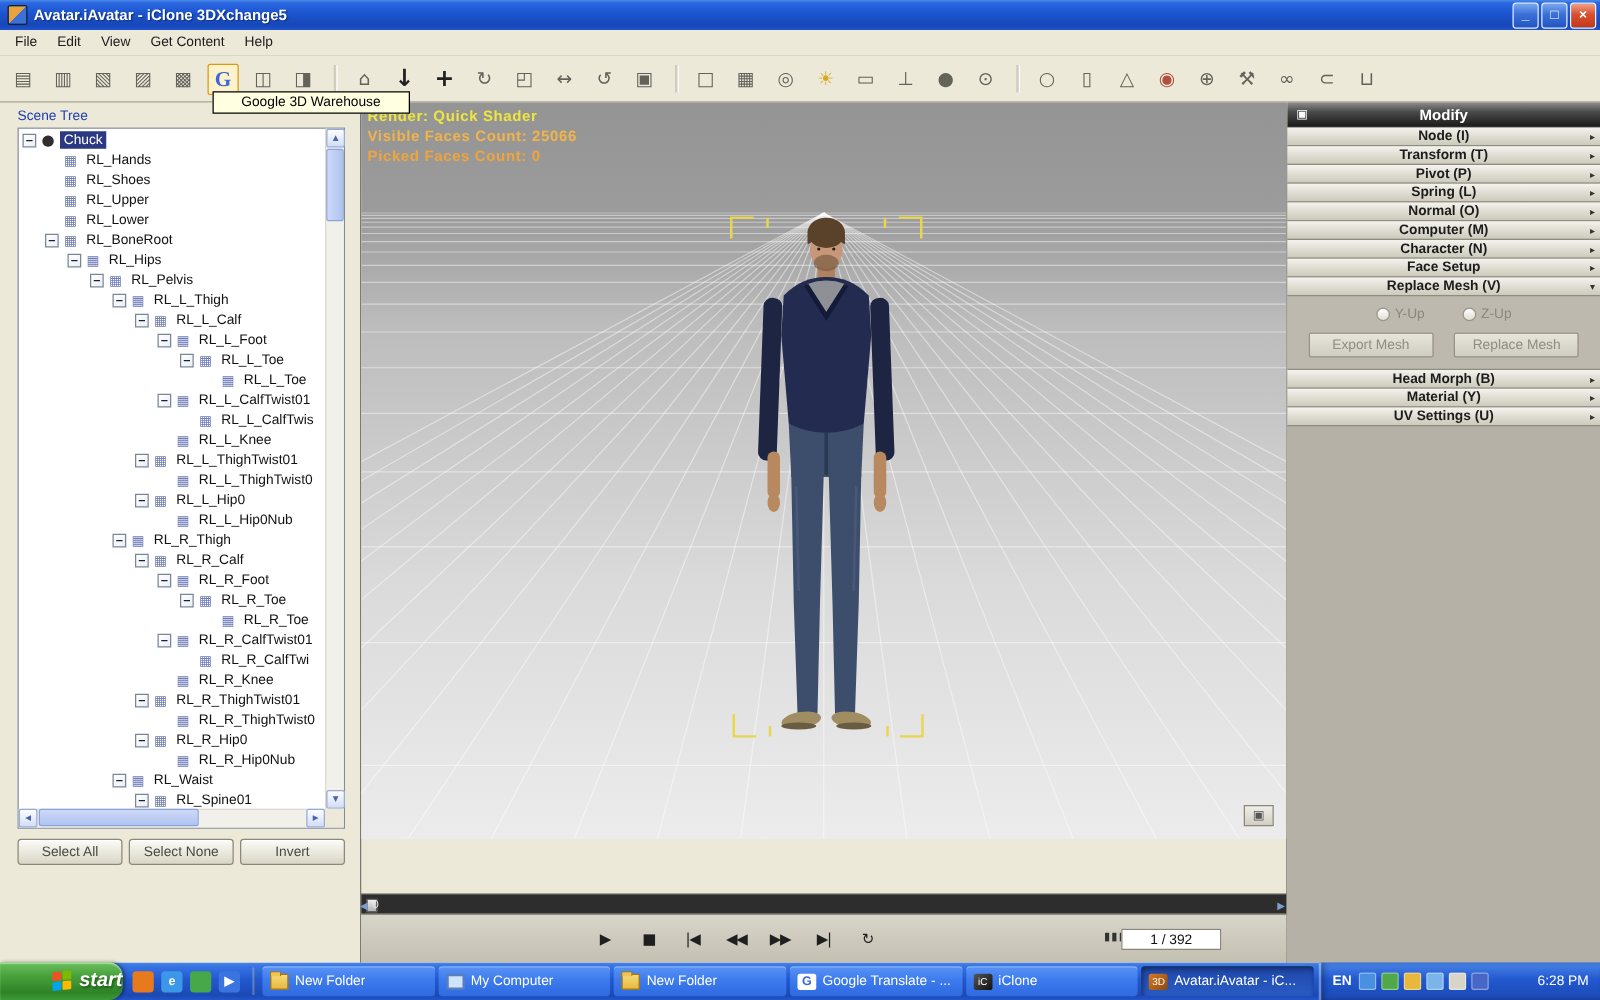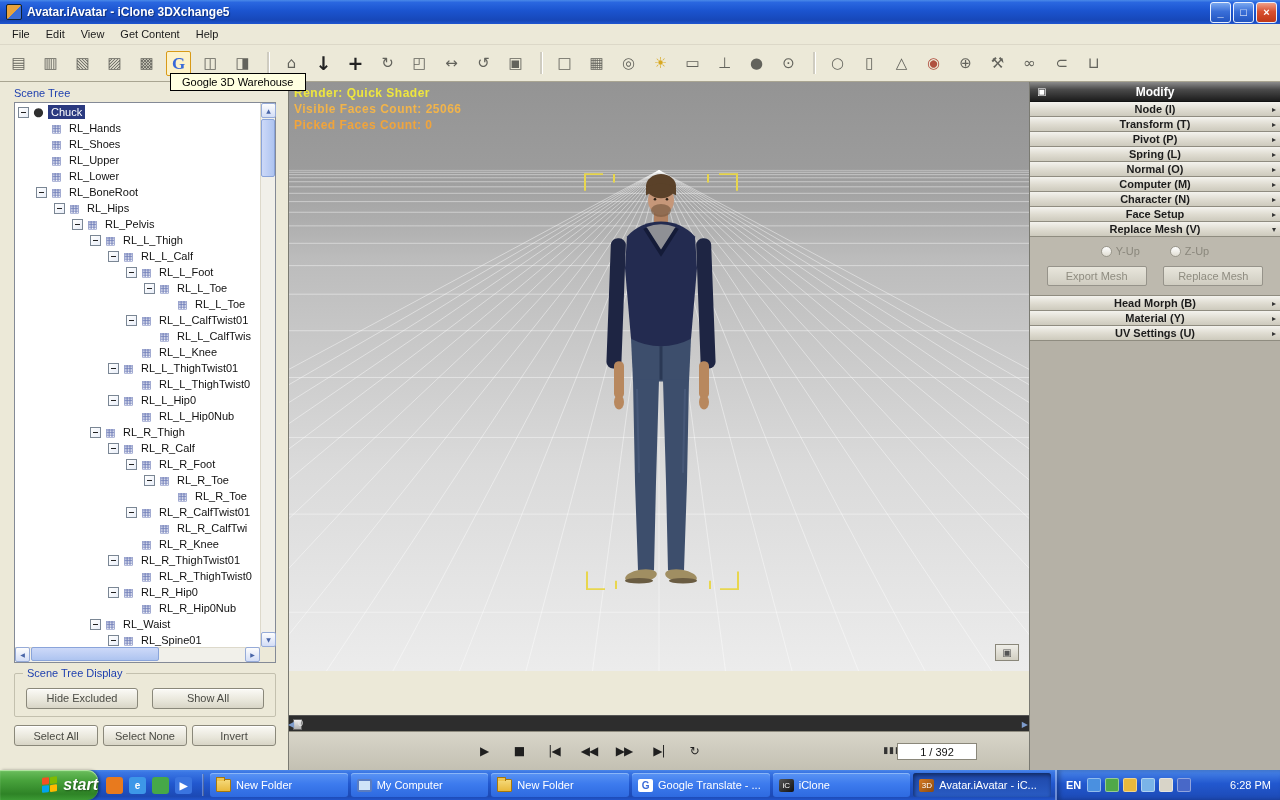--- a/index.html
+++ b/index.html
@@ -21,21 +21,21 @@
   .toolbar{height:37px;display:flex;align-items:center;padding-left:6px;background:#ece9d8;border-bottom:1px solid #a9a592;position:relative;}
   .tb-row{display:flex;align-items:center;}
   .tb-btn{width:25px;height:25px;margin-right:7px;display:flex;align-items:center;justify-content:center;border:1px solid transparent;border-radius:2px;flex:none;}
   .tb-btn.tb-hl{background:#fdf2c9;border:1px solid #d89a18;}
   .tb-glyph{font-family:"DejaVu Sans",sans-serif;font-size:15px;color:#63635c;line-height:1;}
   .tbg-g{color:#3a6ad8;font-weight:bold;font-family:"Liberation Serif",serif;font-size:17px;}
   .tbg-big{font-size:19px;font-weight:bold;color:#222;}
   .tbg-sun{color:#d8a820;}
   .tbg-red{color:#b05040;}
   .tb-sep{width:2px;height:22px;background:#cfccc0;box-shadow:1px 0 0 #fff;margin:0 10px 0 5px;flex:none;}
-  .tooltip{position:absolute;left:170px;top:28px;background:#ffffe1;border:1px solid #000;font-size:11px;padding:2px 11px;white-space:nowrap;z-index:99;color:#000;}
+  .tooltip{position:absolute;left:170px;top:28px;background:#ffffe1;border:1px solid #000;font-size:11px;padding:2px 22px;white-space:nowrap;z-index:99;color:#000;}
 
   
   .main{display:flex;height:688px;}
 
   
   .left-panel{width:288px;background:#ece9d8;flex:none;}
   .scene-tree-label{color:#1e3fae;font-size:11px;padding:5px 0 3px 14px;}
   .tree-wrap{margin-left:14px;width:262px;height:561px;border:1px solid #848a96;background:#fff;position:relative;}
   .tree-scroll{position:absolute;left:0;top:0;right:15px;bottom:15px;overflow:hidden;padding-top:1px;}
   .tree-row{height:16px;display:flex;align-items:center;white-space:nowrap;font-size:11px;color:#111;}
@@ -477,25 +477,20 @@
         <span class="scr-btn scr-up"></span>
         <span class="vthumb"></span>
         <span class="scr-btn scr-down"></span>
       </div>
       <div class="hscroll">
         <span class="scr-btn scr-left"></span>
         <span class="hthumb"></span>
         <span class="scr-btn scr-right"></span>
       </div>
       <div class="scr-corner"></div>
-    </div>
-    <div class="group-box">
-      <div class="group-label">Scene Tree Display</div>
-      <button class="xp-btn">Hide Excluded</button>
-      <button class="xp-btn">Show All</button>
     </div>
     <div class="select-row">
       <button class="xp-btn">Select All</button>
       <button class="xp-btn">Select None</button>
       <button class="xp-btn">Invert</button>
     </div>
   </div>
 
   <div class="center-col">
     <div class="viewport">

